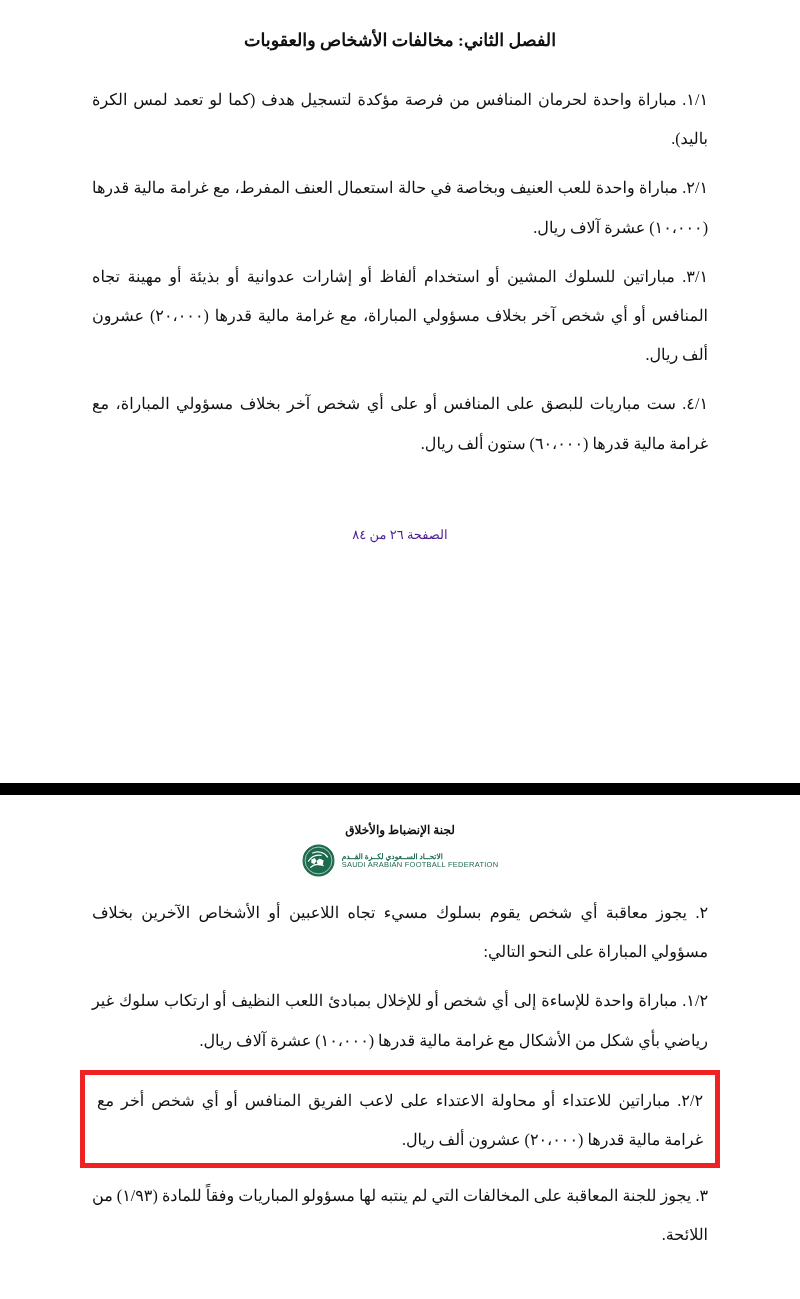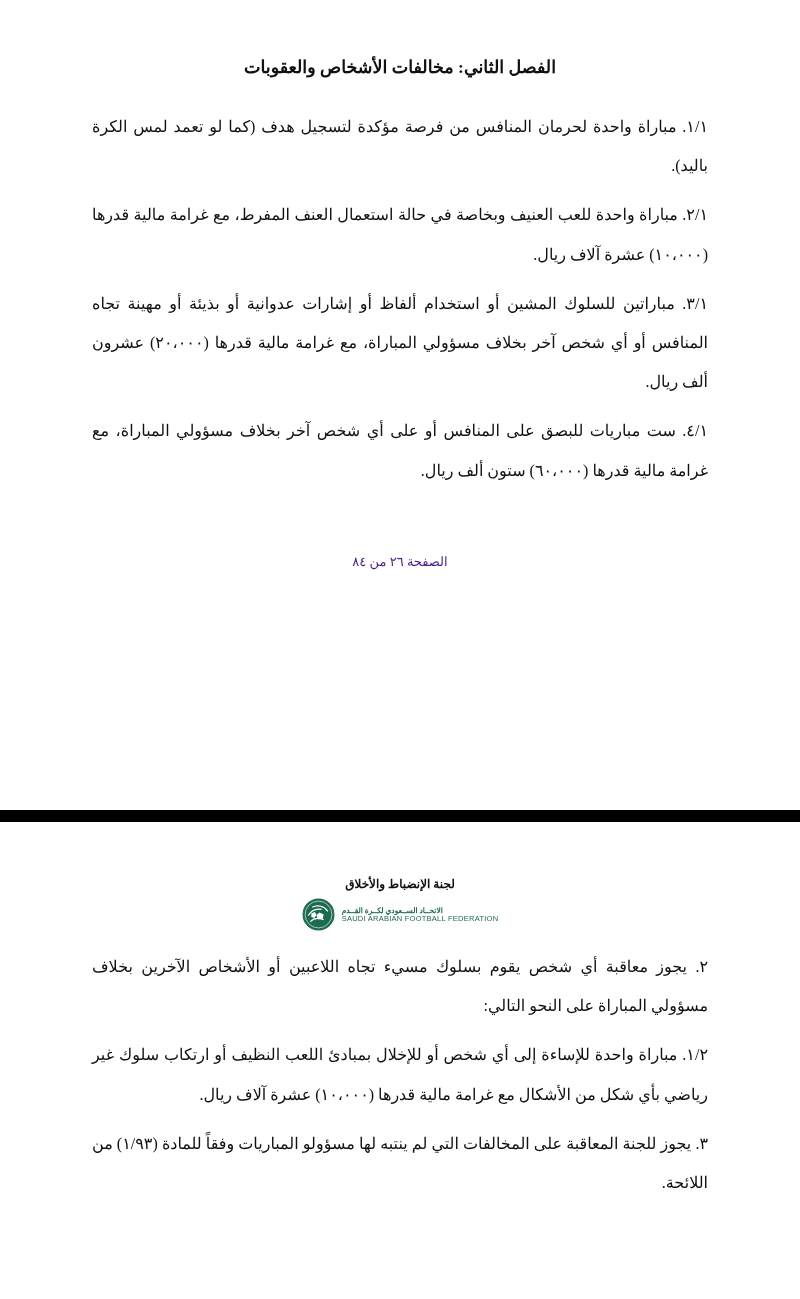--- a/index.html
+++ b/index.html
@@ -13,21 +13,20 @@
     font-family: "Liberation Serif", "DejaVu Serif", serif;
     color: #111111;
     overflow: hidden;
     position: relative;
   }
 
   .page {
     position: relative;
     background: #ffffff;
     box-sizing: border-box;
-    margin-top: 27px;
   }
 
   
   #page-one {
     height: 783px;
     padding: 26px 92px 0 92px;
   }
 
   .chapter-title {
     text-align: center;
@@ -183,15 +182,18 @@
         <span class="logo-ar">الاتحــاد الســعودي لكــرة القــدم</span>
         <span class="logo-en">SAUDI ARABIAN FOOTBALL FEDERATION</span>
       </span>
     </div>
   </div>
 
   <p class="para">٢. يجوز معاقبة أي شخص يقوم بسلوك مسيء تجاه اللاعبين أو الأشخاص الآخرين بخلاف مسؤولي المباراة على النحو التالي:</p>
 
   <p class="para">١/٢. مباراة واحدة للإساءة إلى أي شخص أو للإخلال بمبادئ اللعب النظيف أو ارتكاب سلوك غير رياضي بأي شكل من الأشكال مع غرامة مالية قدرها (١٠،٠٠٠) عشرة آلاف ريال.</p>
 
+  <div class="highlight-box">
+    <p class="para">٢/٢. مباراتين للاعتداء أو محاولة الاعتداء على لاعب الفريق المنافس أو أي شخص أخر مع غرامة مالية قدرها (٢٠،٠٠٠) عشرون ألف ريال.</p>
+  </div>
 
   <p class="para">٣. يجوز للجنة المعاقبة على المخالفات التي لم ينتبه لها مسؤولو المباريات وفقاً للمادة (١/٩٣) من اللائحة.</p>
 </div>
 
 </body></html>

